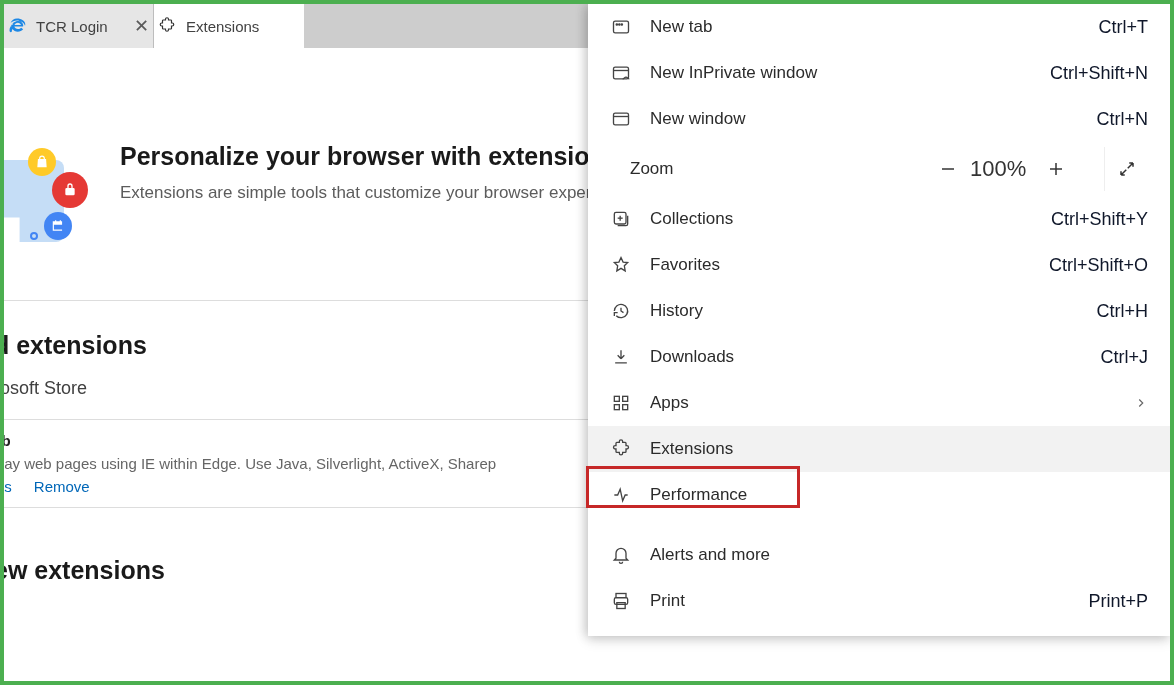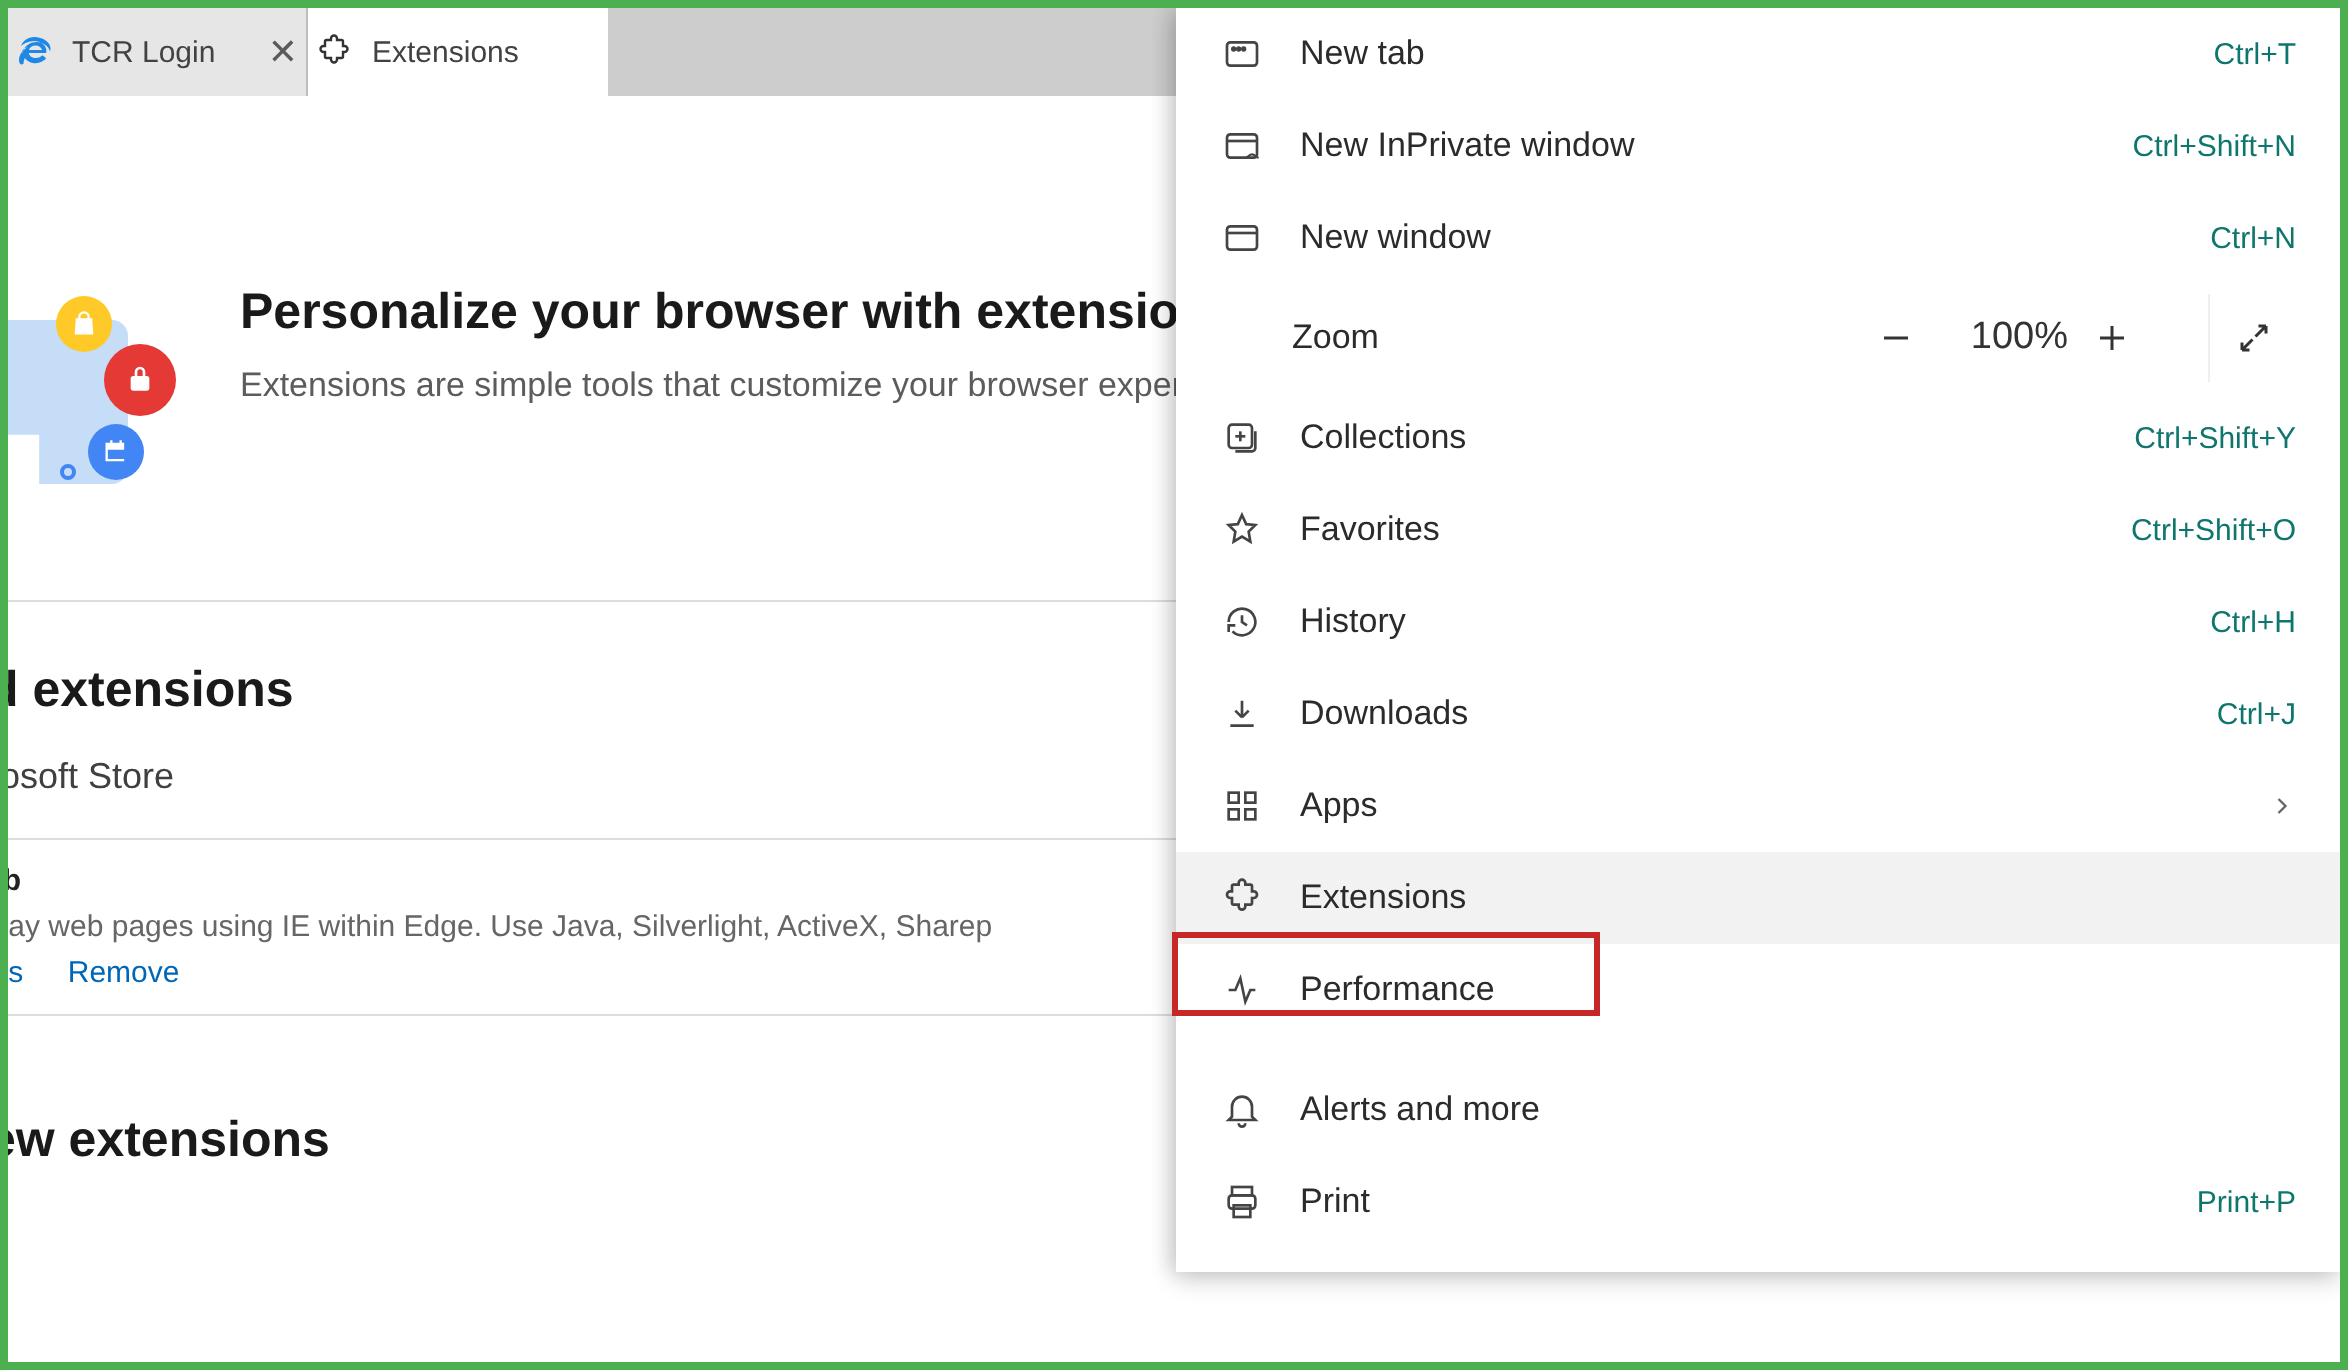--- a/index.html
+++ b/index.html
@@ -40,27 +40,27 @@
     .ext-desc { font-size:15px; color:#666; margin:6px 0 6px -10px; }
     .ext-links { font-size:15px; margin-left:-10px;}
     .ext-links span { color:#0067B8; margin-right: 18px; cursor:pointer; }
 
     
     .dropdown { position: absolute; top: 4px; right: 4px; width: 582px; background: #fff; box-shadow: -3px 0 10px rgba(0,0,0,.15), 0 4px 12px rgba(0,0,0,.15); z-index: 50; padding-bottom: 12px; }
     .menu-item { display: flex; align-items: center; height: 46px; padding: 0 22px; font-size: 17px; color:#2b2b2b; gap: 18px; position: relative; }
     .menu-item.hovered { background: #f2f2f2; }
     .menu-item .micon { width: 22px; height: 22px; display:flex; align-items:center; justify-content:center; color:#444; flex-shrink:0; }
     .menu-item .label { flex:1; }
-    .menu-item .shortcut { color:#0f766e; font-size:15px; }
+    .menu-item .shortcut { color:#0f172a; font-size:18px; }
     .menu-item .chev { color:#777; }
     .zoom-row { display:flex; align-items:center; height:54px; padding: 0 22px; gap: 18px; font-size:17px; color:#2b2b2b; }
-    .zoom-row .zlabel { flex:1; margin-left: 36px;}
+    .zoom-row .zlabel { flex:1; margin-left: 20px;}
     .zoom-controls { display:flex; align-items:center; gap: 0; }
     .zoom-btn { width:44px; height:44px; display:flex; align-items:center; justify-content:center; font-size:22px; color:#333; }
-    .zoom-val { width:64px; text-align:right; font-size:19px; color:#333; }
+    .zoom-val { width:64px; text-align:left; font-size:22px; color:#333; }
     .zoom-fs { width:44px; height:44px; display:flex; align-items:center; justify-content:center; margin-left:8px; border-left:1px solid #eee;}
     .menu-sep { height: 14px; }
 
     .highlight-box { position:absolute; border:3px solid #C62828; pointer-events:none; z-index:60; }
 
     svg { display:block; }
   </style>
 </head>
 <body>
 

